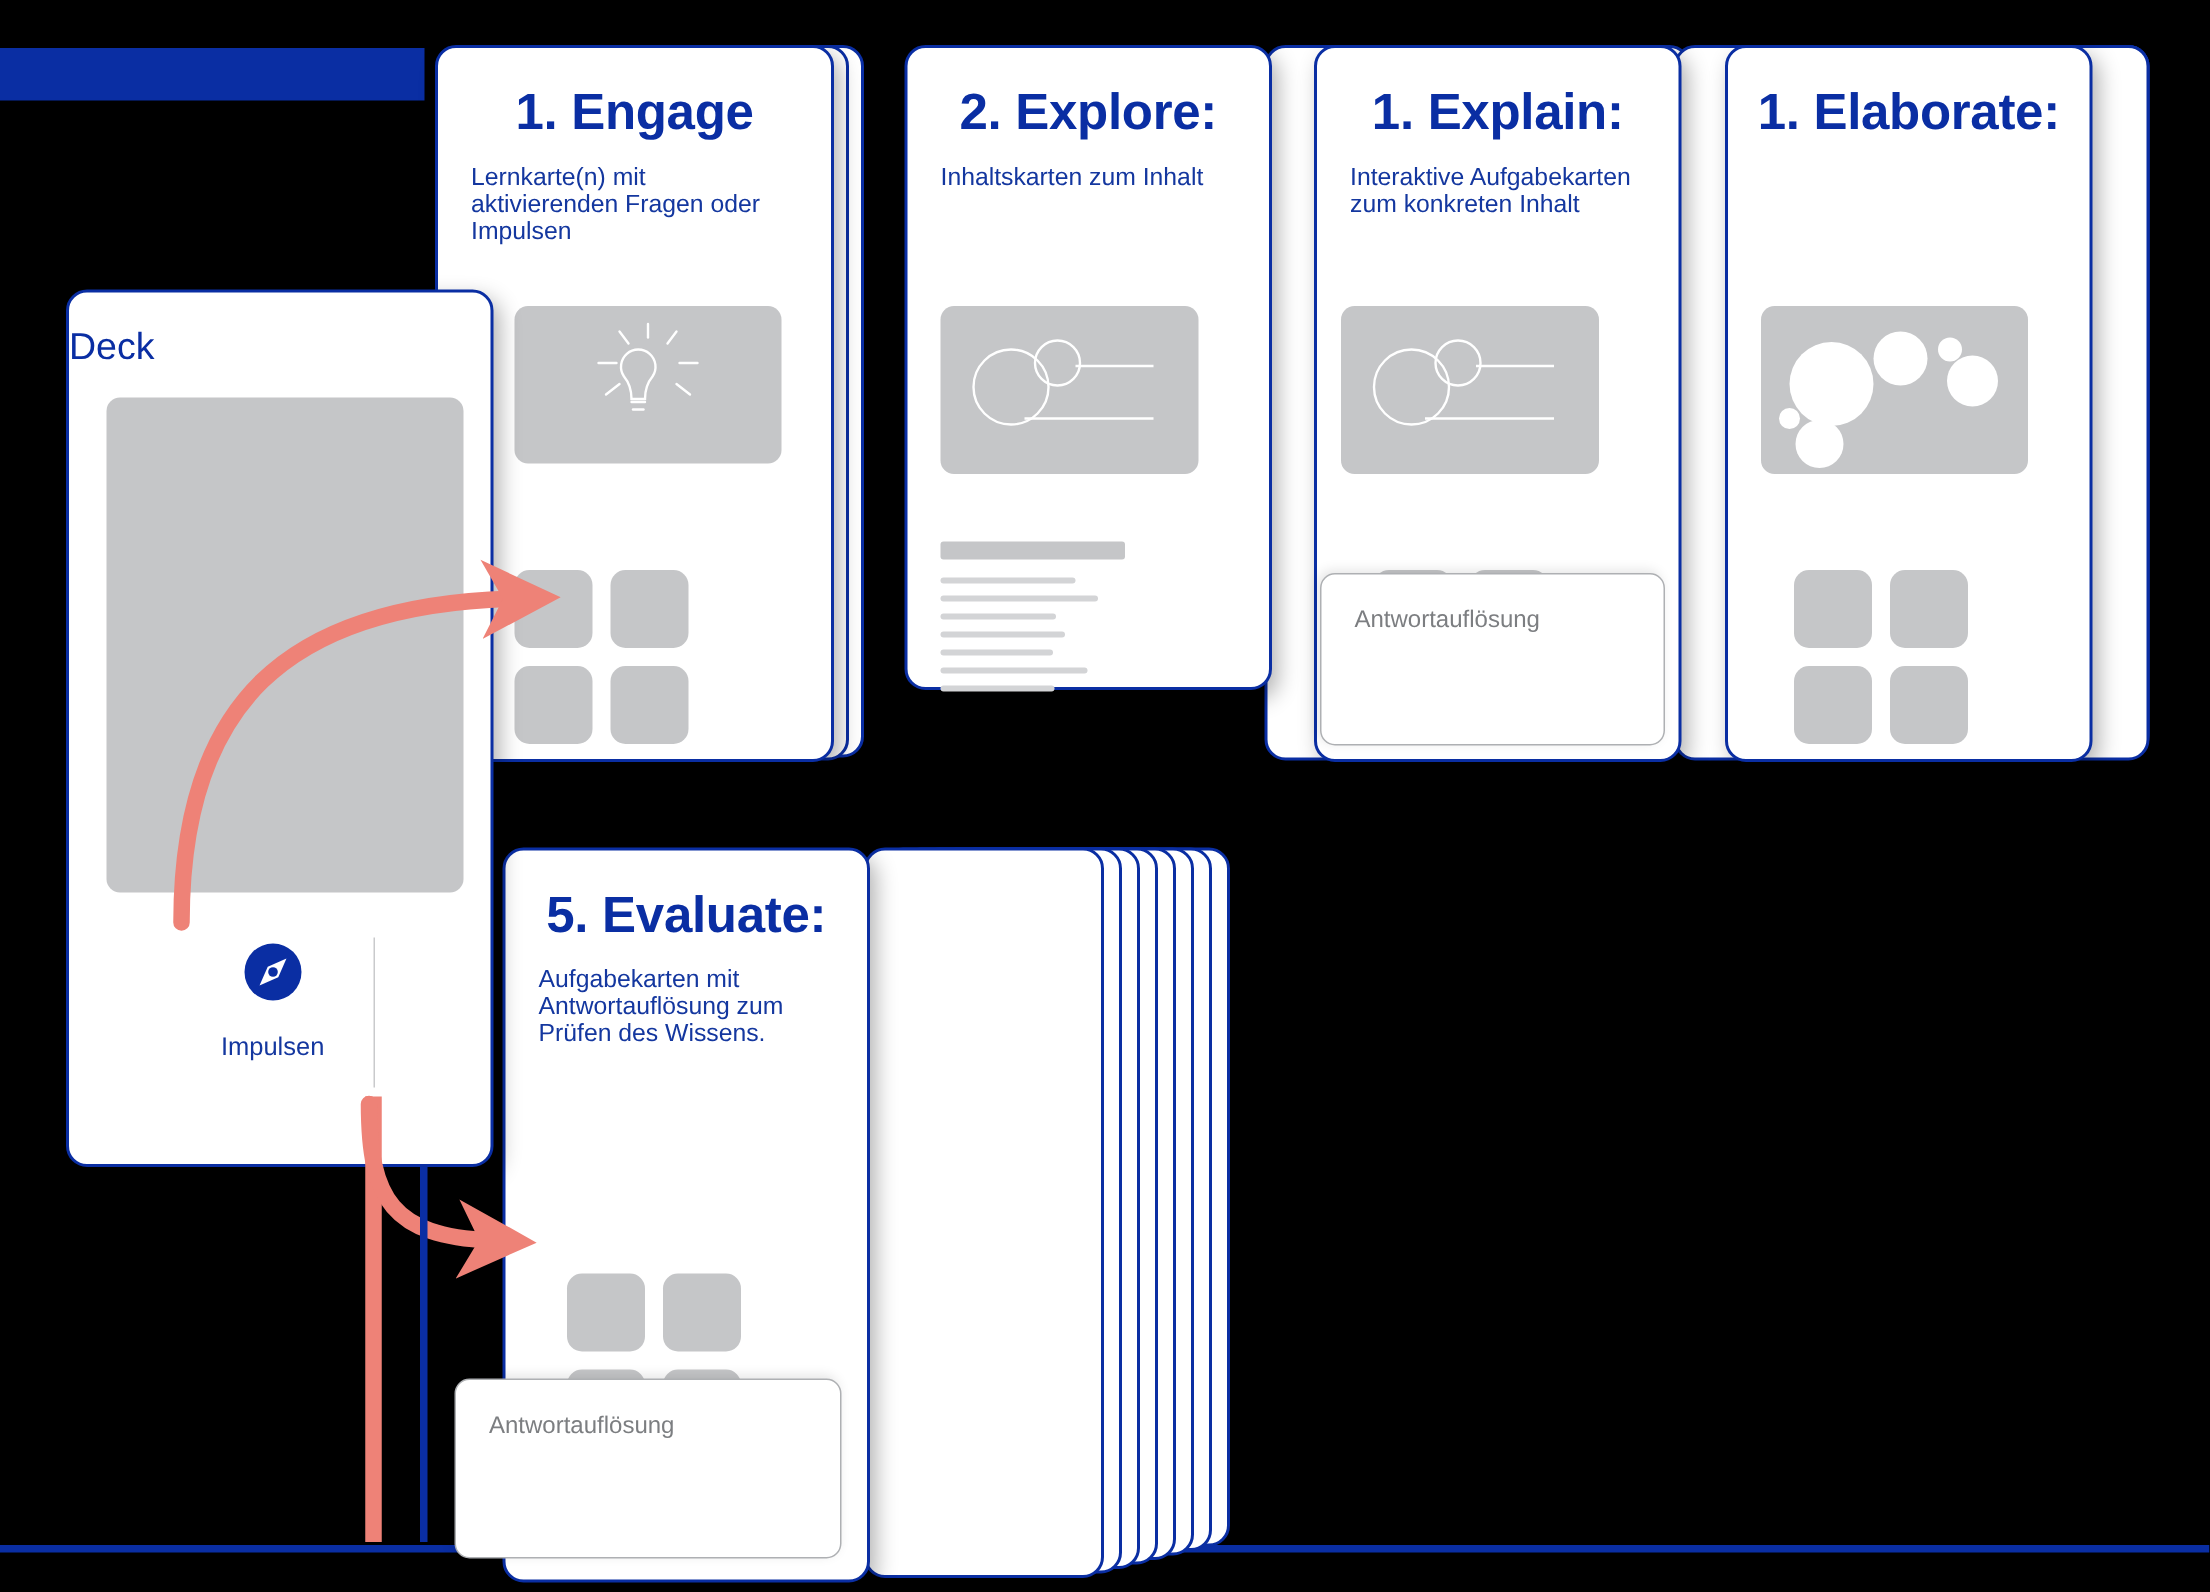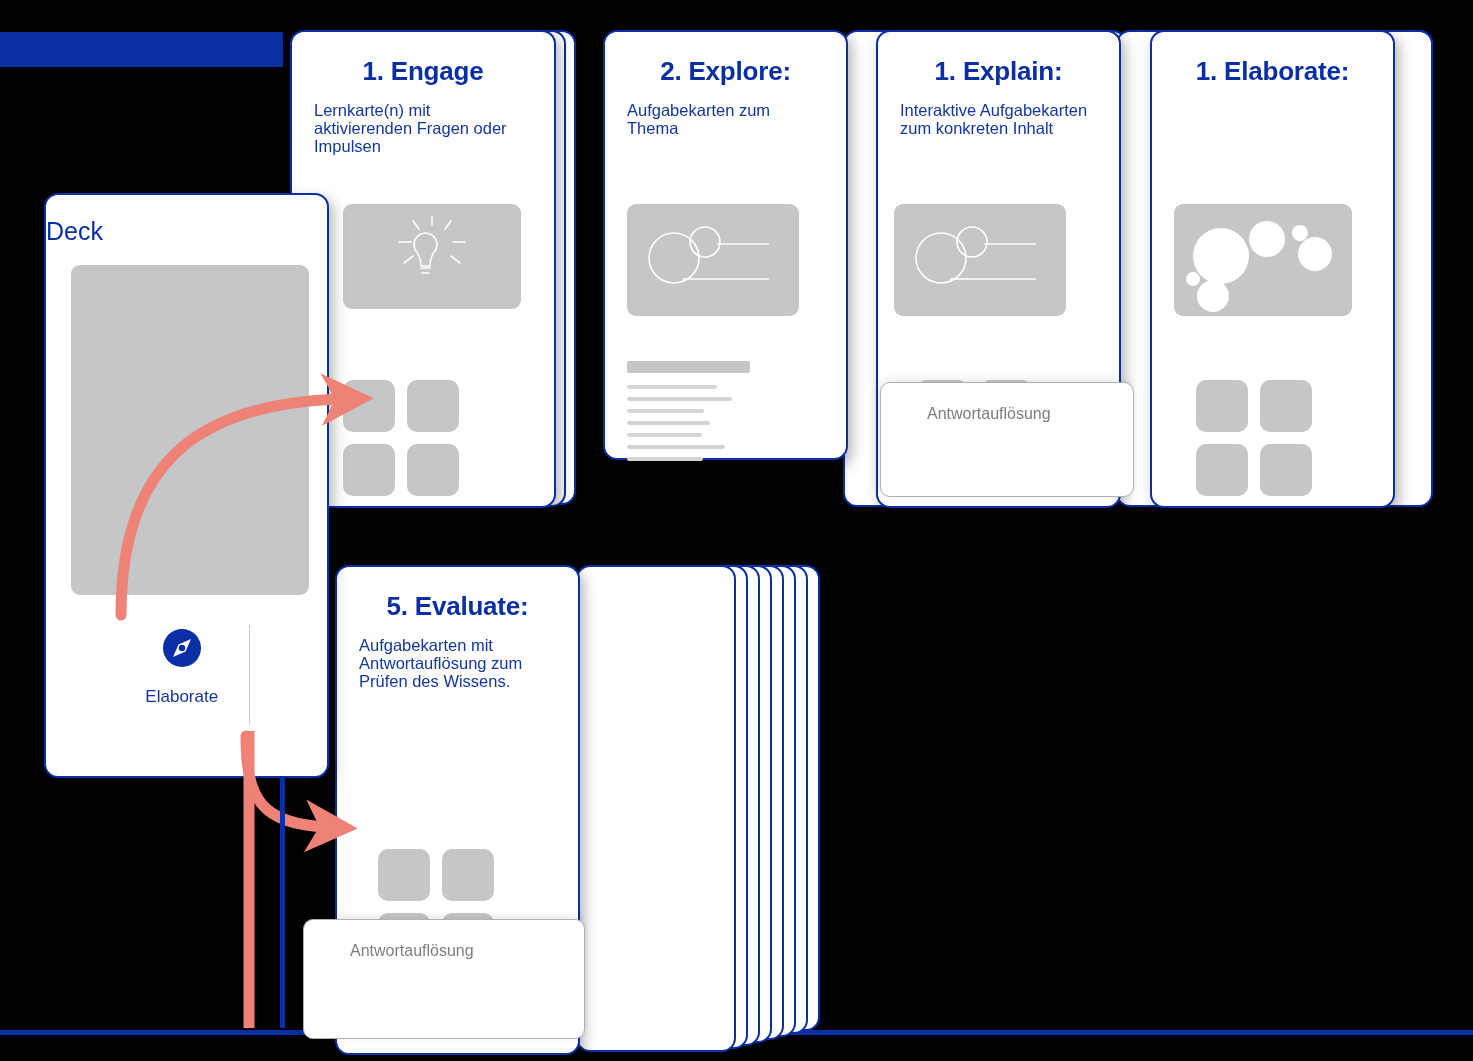--- a/index.html
+++ b/index.html
@@ -33,21 +33,21 @@
     position:absolute;
     background:#ffffff;
     border:2.5px solid #0a2ea3;
     border-radius:14px;
     box-sizing:border-box;
   }
 
   .card-title{
     color:#0a2ea3;
     font-weight:bold;
-    font-size:26px;
+    font-size:34px;
     text-align:center;
     margin:24px 0 0 0;
     letter-spacing:-.2px;
   }
   .card-desc{
     color:#14379f;
     font-size:16.5px;
     line-height:18px;
     margin:14px 22px 0 22px;
   }
@@ -68,21 +68,20 @@
   .skel{background:#d3d4d6;height:4px;border-radius:2px;margin-bottom:8px;}
   .skel.head{height:12px;background:#c5c6c8;margin-bottom:12px;}
 
   
   .answer-sheet{
     position:absolute;
     background:#fff;
     border:1.5px solid #aeb0b3;
     border-radius:10px;
     box-shadow:-2px -2px 8px rgba(0,0,0,.10);
-    padding-left:24px;
   }
   .answer-sheet span{
     display:block;color:#7c7e81;font-size:16px;padding:22px 0 0 22px;
   }
 
   
   #deck-card{left:44px;top:193px;width:285px;height:585px;}
   .deck-title{
     color:#0a2ea3;font-size:25px;margin:22px 0 0 0;font-weight:normal;
   }
@@ -141,21 +140,21 @@
       </div>
     </div>
   </div>
 
   <div>
     <div class="stack-leaf" style="left:867px;top:30px;width:260px;height:473px;"></div>
     <div class="stack-leaf" style="left:855px;top:30px;width:260px;height:475px;"></div>
     <div class="stack-leaf" style="left:843px;top:30px;width:260px;height:477px;"></div>
     <div class="card" id="card-explore" style="left:603px;top:30px;width:245px;height:430px;">
       <div class="card-title">2. Explore:</div>
-      <div class="card-desc">Aufgabekarten zum Thema</div>
+      <div class="card-desc">Inhaltskarten zum Inhalt</div>
       <div class="media" style="position:absolute;left:22px;top:172px;width:172px;height:112px;">
         <svg viewBox="0 0 172 112" width="172" height="112">
           <g stroke="#ffffff" stroke-width="1.6" fill="none">
             <circle cx="47" cy="54" r="25"></circle>
             <circle cx="78" cy="38" r="15"></circle>
             <path d="M90 40 h52"></path>
             <path d="M56 75 h86"></path>
           </g>
         </svg>
       </div>
@@ -256,21 +255,21 @@
     <div class="deck-title">Deck</div>
     <div class="deck-thumb"></div>
     <div class="deck-actions">
 
       <div class="deck-action">
         <svg width="46" height="46" viewBox="0 0 46 46">
           <circle cx="23" cy="23" r="19" fill="#0a2ea3"></circle>
           <path d="M32 14 L26.5 26.5 L14 32 L19.5 19.5 Z" fill="#ffffff"></path>
           <circle cx="23" cy="23" r="3.2" fill="#0a2ea3"></circle>
         </svg>
-        <span class="lbl">Elaborate</span>
+        <span class="lbl">Impulsen</span>
       </div>
 
       <div class="deck-divider"></div>
 
 
     </div>
   </div>
 
   <svg class="arrows" viewBox="0 0 1473 1061">
     <defs>

